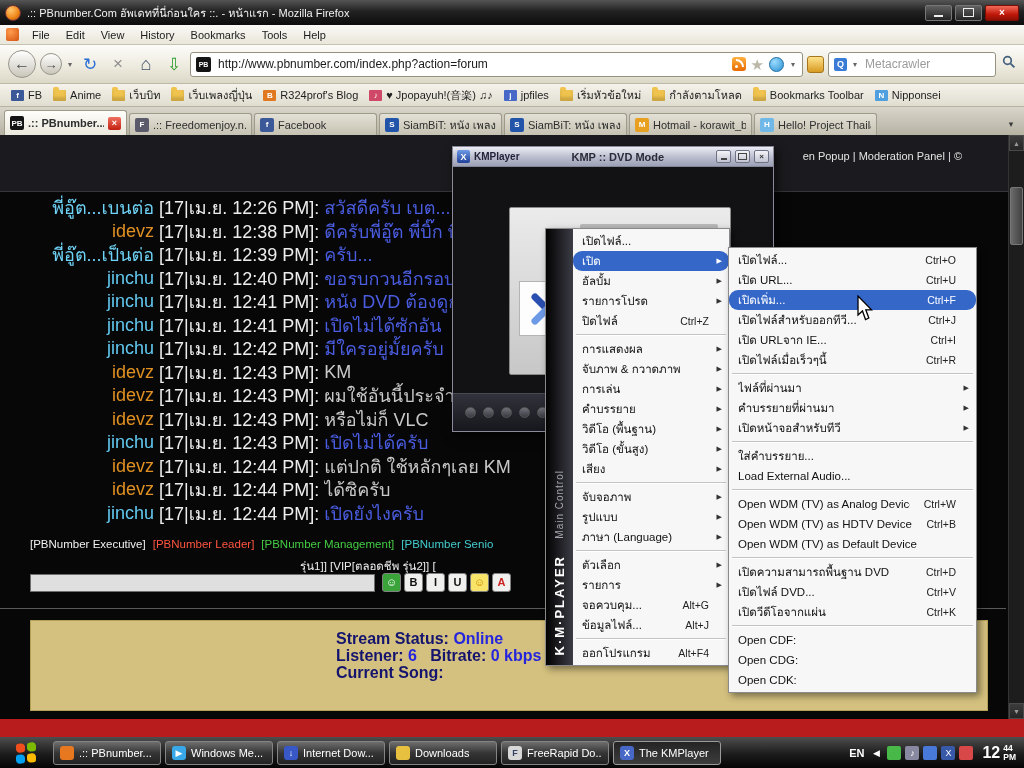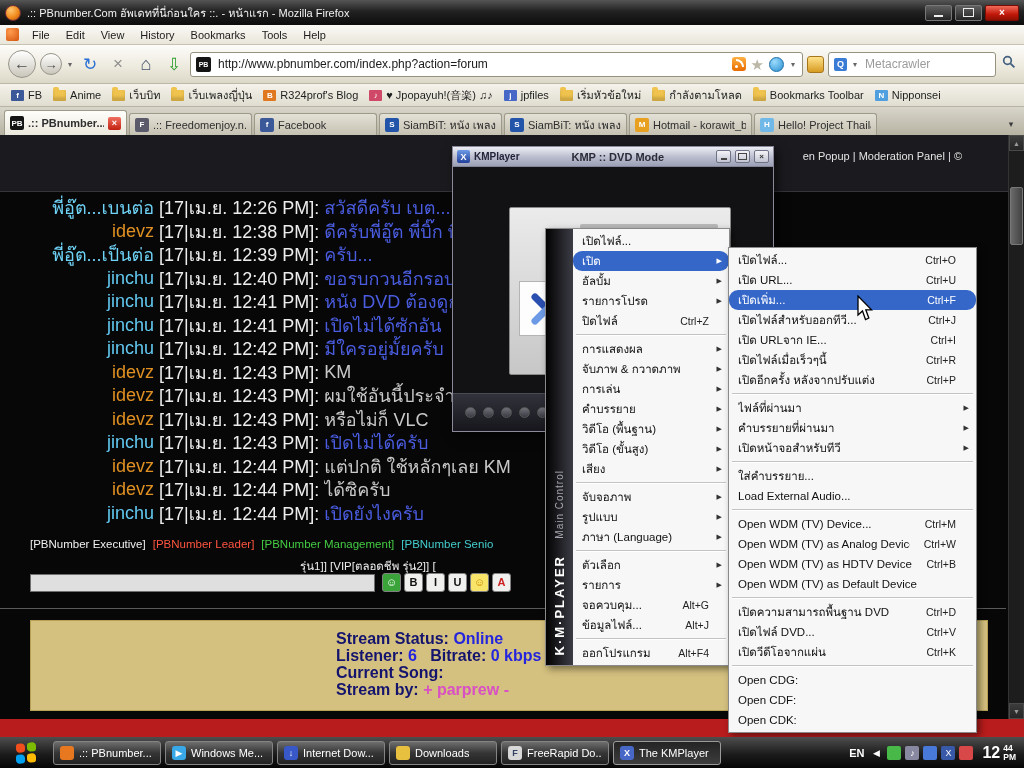--- a/index.html
+++ b/index.html
@@ -500,24 +500,20 @@
         <div>
           <span>Listener:</span>
           <span class="sval">6</span>
           &nbsp;
           <span>Bitrate:</span>
           <span class="sval">0 kbps</span>
         </div>
         <div>
           <span>Current Song:</span>
         </div>
-        <div>
-          <span>Stream by:</span>
-          <span class="spink">+ parprew -</span>
-        </div>
       </div>
     </div>
 
     <div class="v-scrollbar">
       <div class="sb-btn">▲</div>
       <div class="sb-thumb"></div>
       <div class="sb-btn bottom">▼</div>
     </div>
   </div>
 
@@ -733,25 +729,20 @@
         <span class="mi-short">Ctrl+I</span>
         <span class="mi-arrow"></span>
       </div>
 
       <div class="mi">
         <span class="mi-label">เปิดไฟล์เมื่อเร็วๆนี้</span>
         <span class="mi-short">Ctrl+R</span>
         <span class="mi-arrow"></span>
       </div>
 
-      <div class="mi">
-        <span class="mi-label">เปิดอีกครั้ง หลังจากปรับแต่ง</span>
-        <span class="mi-short">Ctrl+P</span>
-        <span class="mi-arrow"></span>
-      </div>
 
       <div class="mi sep">
         
         
         
       </div>
 
       <div class="mi">
         <span class="mi-label">ไฟล์ที่ผ่านมา</span>
         <span class="mi-short"></span>
@@ -787,25 +778,20 @@
         <span class="mi-short"></span>
         <span class="mi-arrow"></span>
       </div>
 
       <div class="mi sep">
         
         
         
       </div>
 
-      <div class="mi">
-        <span class="mi-label">Open WDM (TV) Device...</span>
-        <span class="mi-short">Ctrl+M</span>
-        <span class="mi-arrow"></span>
-      </div>
 
       <div class="mi">
         <span class="mi-label">Open WDM (TV) as Analog Device</span>
         <span class="mi-short">Ctrl+W</span>
         <span class="mi-arrow"></span>
       </div>
 
       <div class="mi">
         <span class="mi-label">Open WDM (TV) as HDTV Device</span>
         <span class="mi-short">Ctrl+B</span>
@@ -842,27 +828,27 @@
         <span class="mi-arrow"></span>
       </div>
 
       <div class="mi sep">
         
         
         
       </div>
 
       <div class="mi">
+        <span class="mi-label">Open CDF:</span>
+        <span class="mi-short"></span>
+        <span class="mi-arrow"></span>
+      </div>
+
+      <div class="mi">
         <span class="mi-label">Open CDG:</span>
-        <span class="mi-short"></span>
-        <span class="mi-arrow"></span>
-      </div>
-
-      <div class="mi">
-        <span class="mi-label">Open CDF:</span>
         <span class="mi-short"></span>
         <span class="mi-arrow"></span>
       </div>
 
       <div class="mi">
         <span class="mi-label">Open CDK:</span>
         <span class="mi-short"></span>
         <span class="mi-arrow"></span>
       </div>
     </div>

